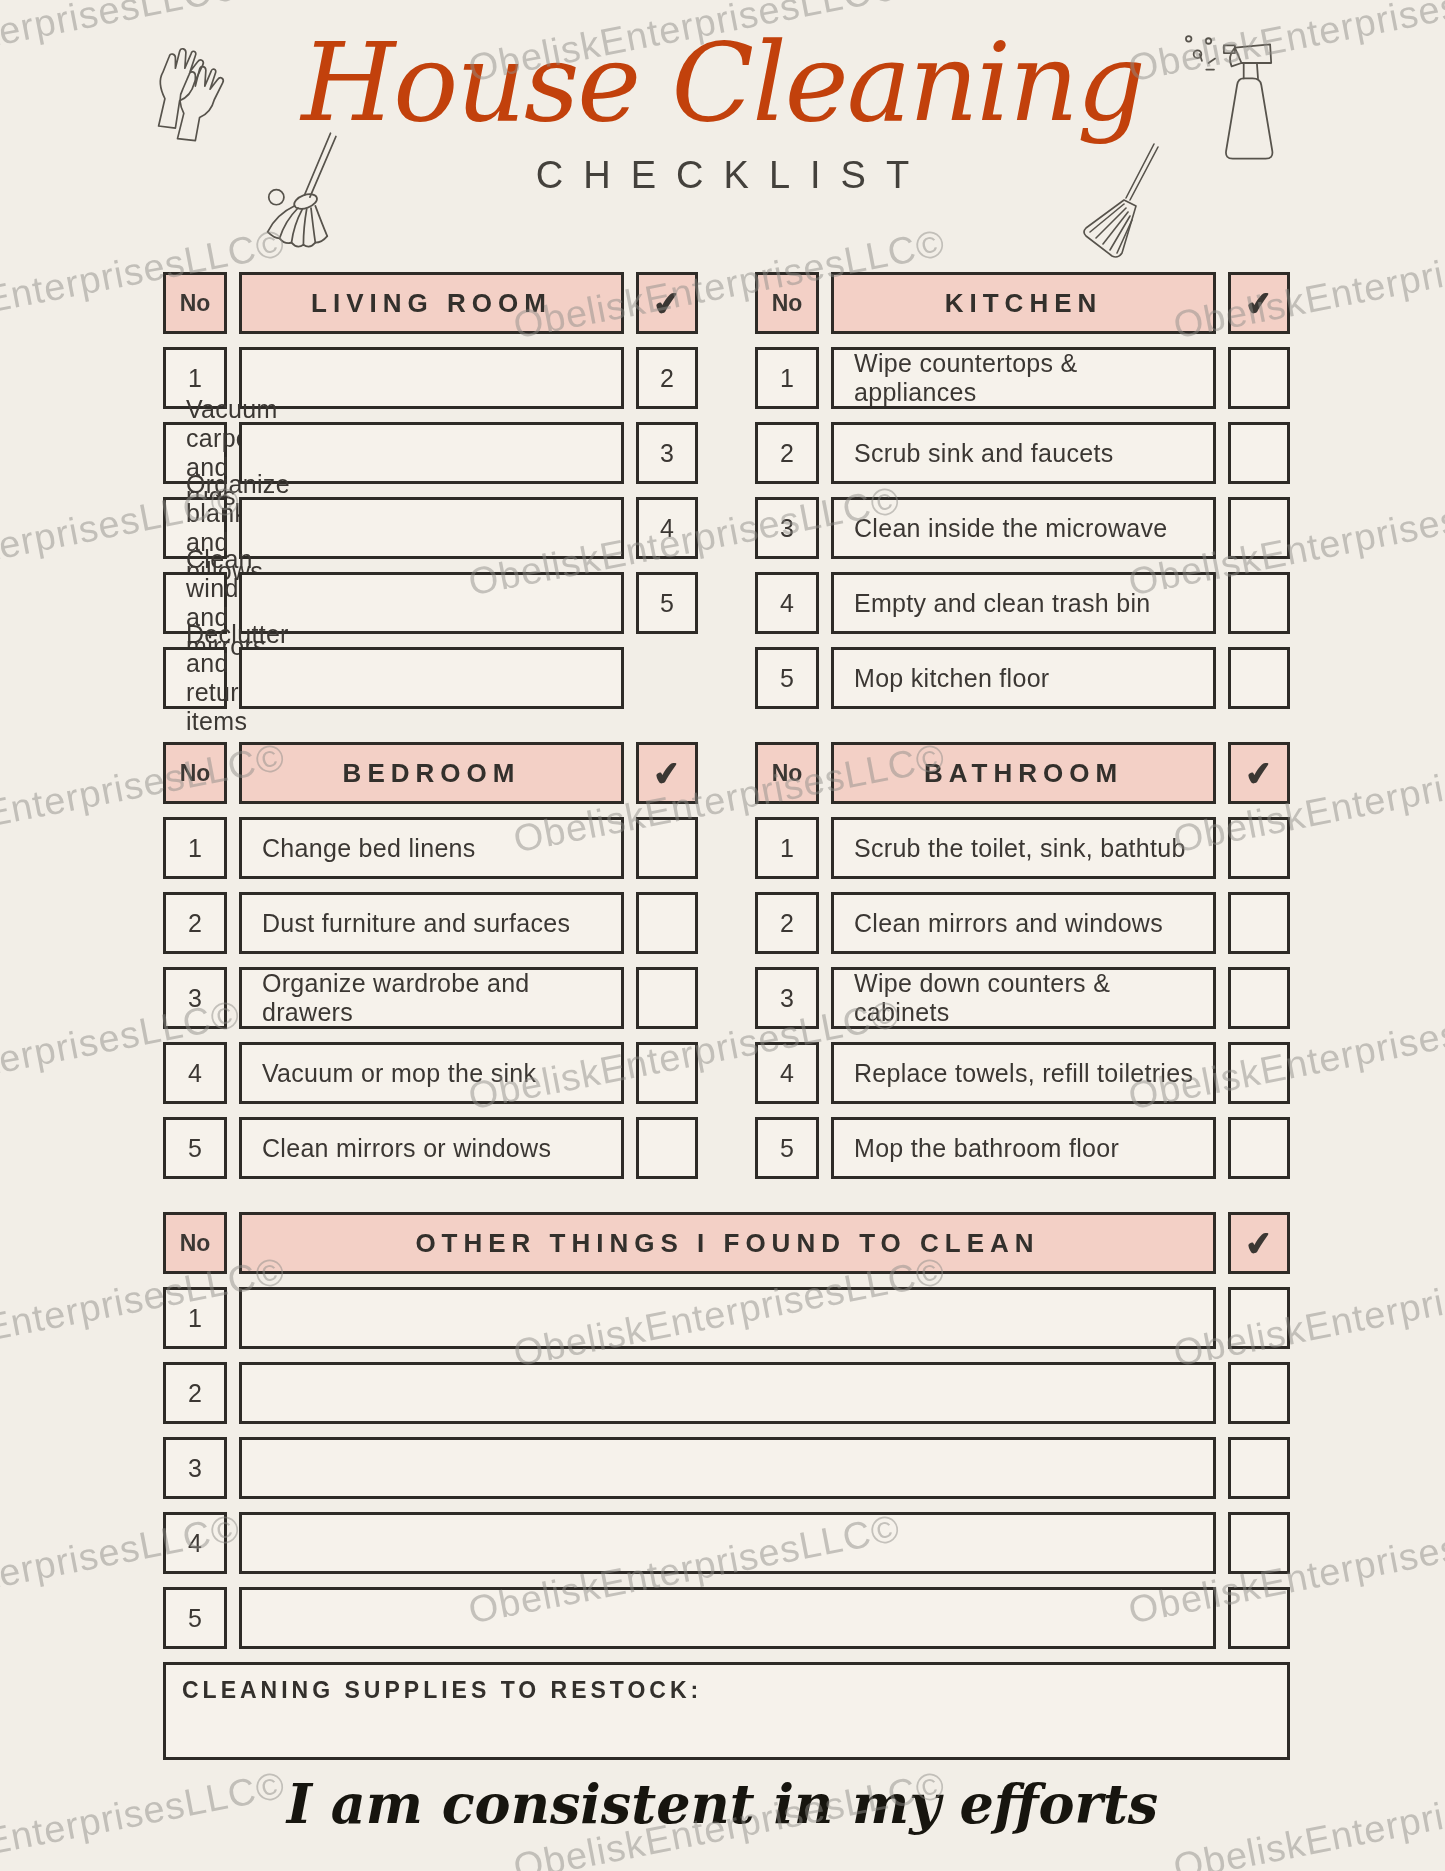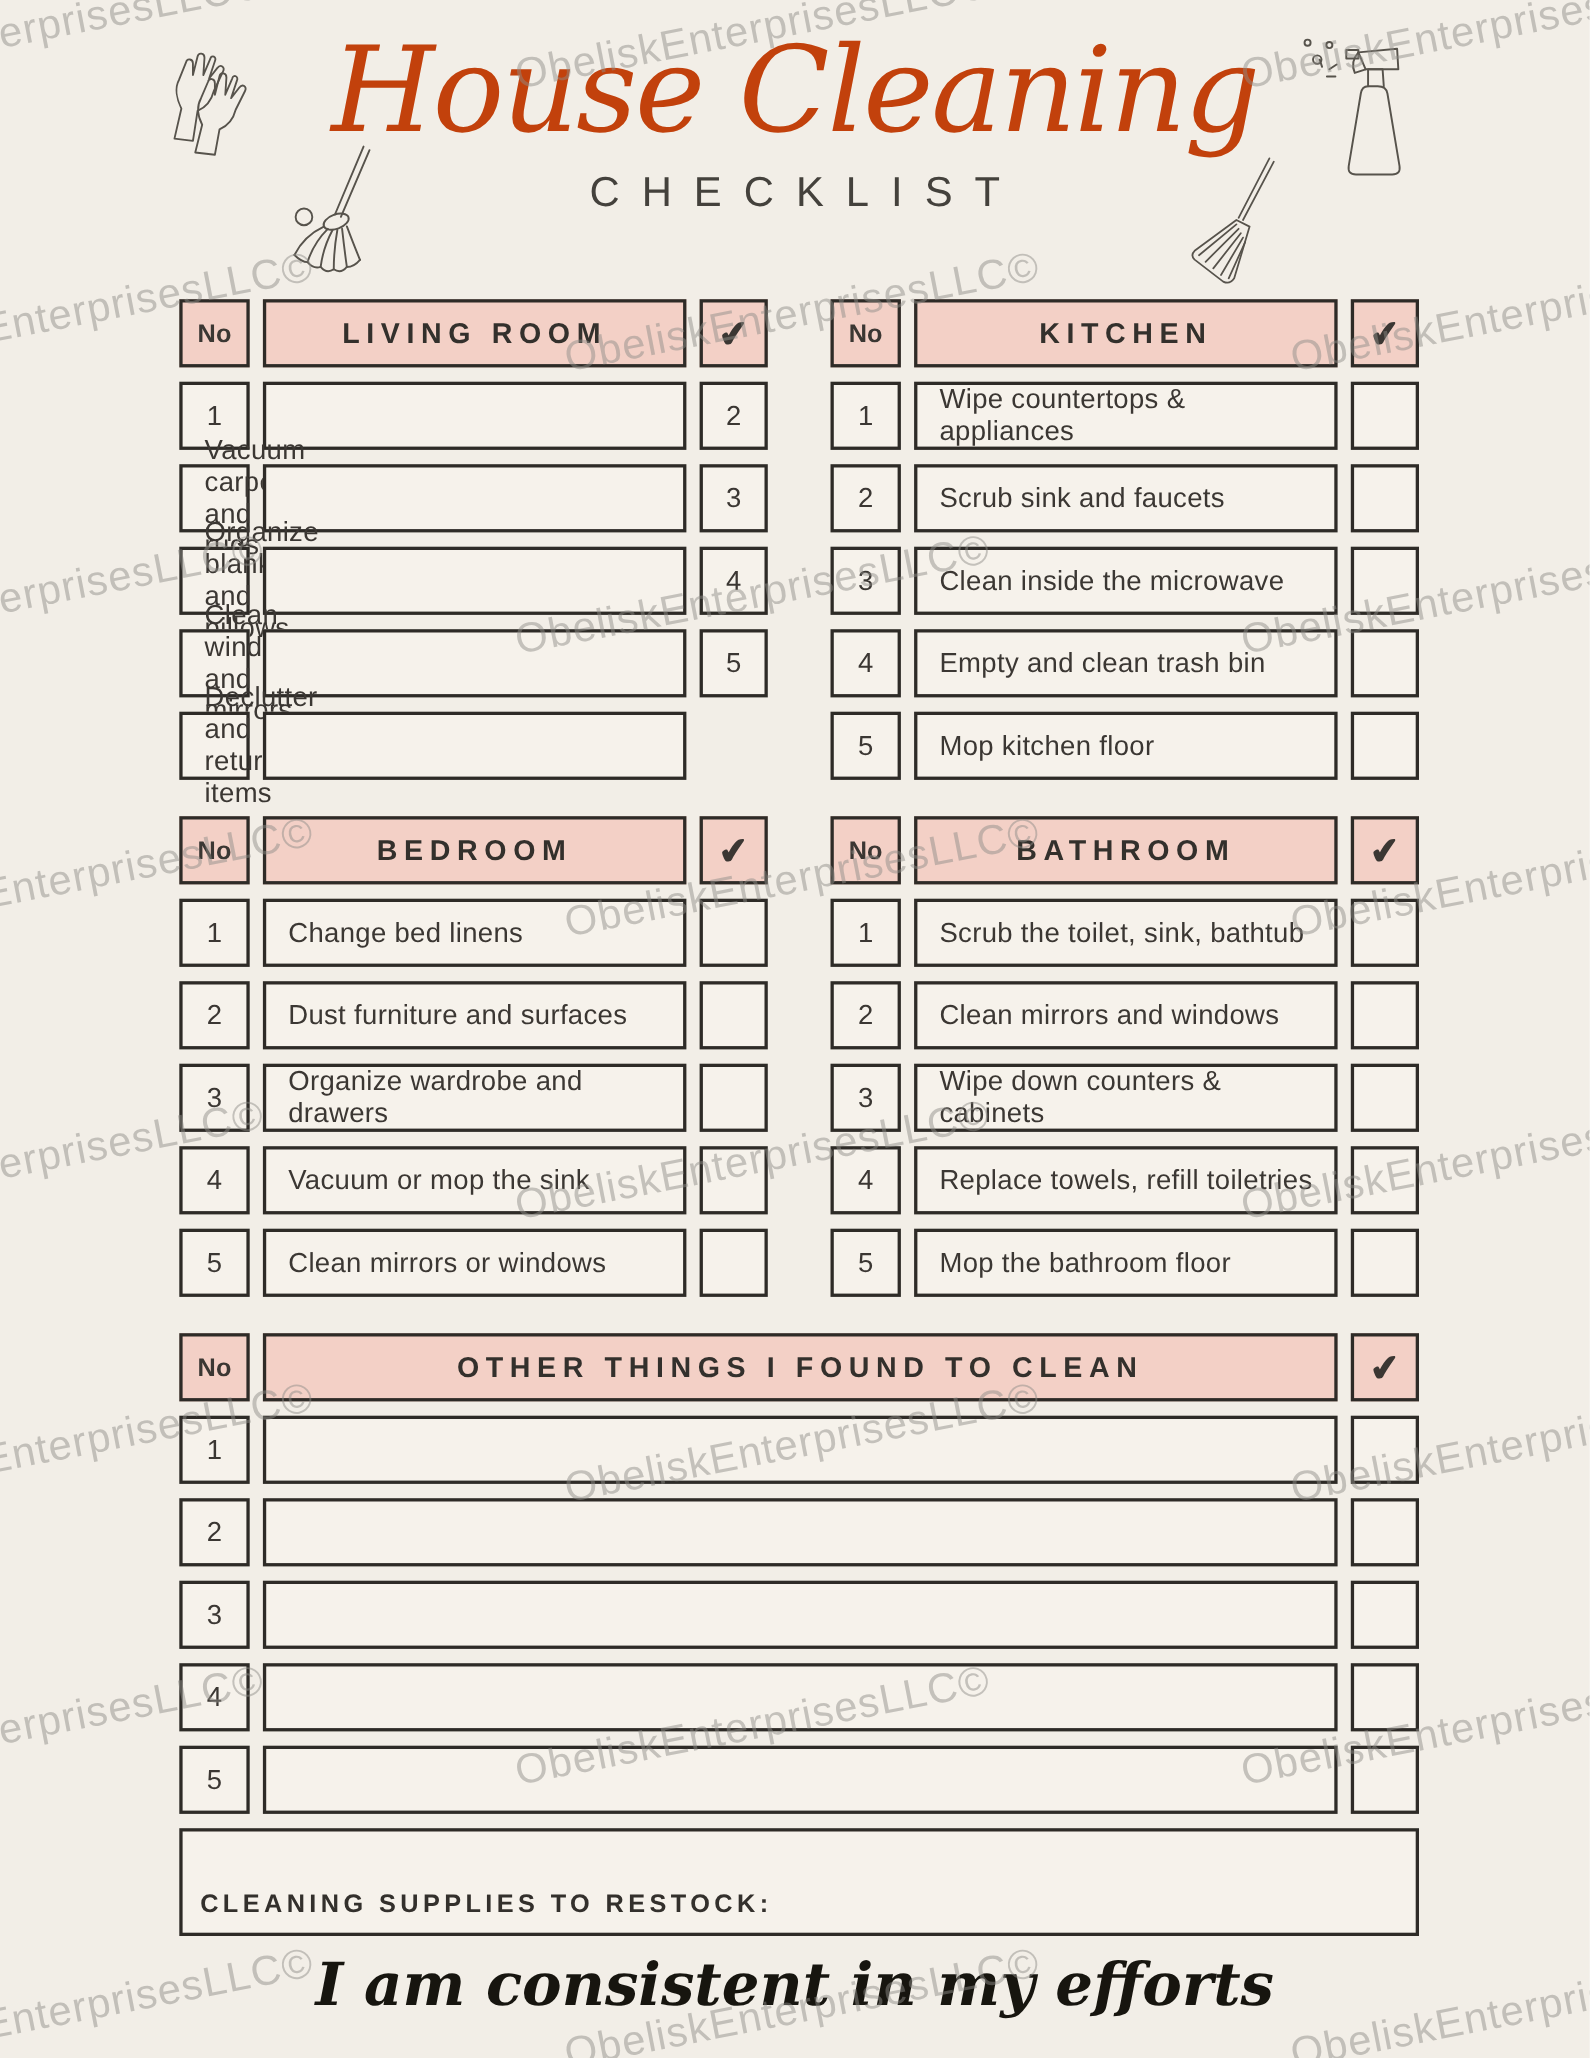--- a/index.html
+++ b/index.html
@@ -63,21 +63,21 @@
   .task{padding-left:20px;padding-right:8px;letter-spacing:.3px;}
   .check-glyph{transform:rotate(-6deg);display:block;}
   
   .supplies{
     position:absolute;top:1662px;left:163px;width:1127px;height:98px;
     border:3px solid #2e2b27;background:#f6f2eb;box-sizing:border-box;
     z-index:3;
   }
   .supplies-title{
     padding:12px 14px 0 16px;
-    font-size:23px;font-weight:bold;letter-spacing:4px;color:#33302c;margin-top:40px;
+    font-size:23px;font-weight:bold;letter-spacing:4px;color:#33302c;
   }
   
   .quote{
     position:absolute;top:1772px;left:0;right:0;text-align:center;z-index:3;
     font-family:"DejaVu Serif", serif;font-style:italic;font-weight:bold;
     font-size:54px;color:#17150f;letter-spacing:0px;
   }
 </style>
 </head>
 <body>

